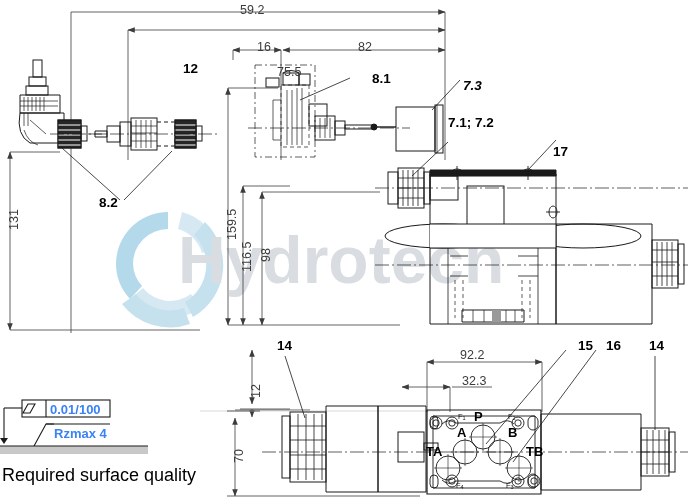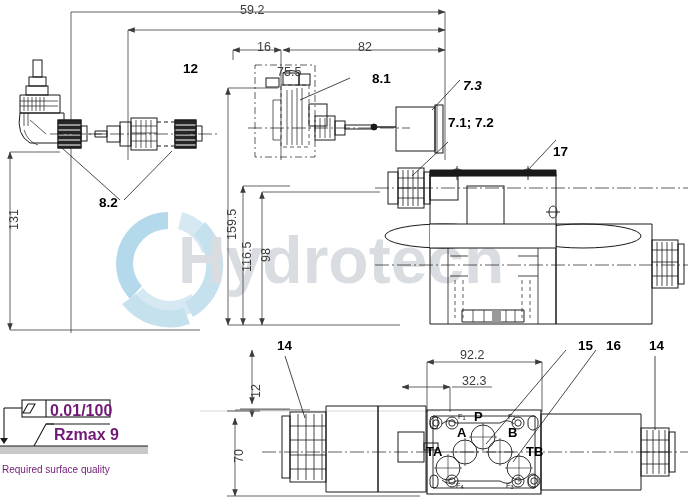--- a/index.html
+++ b/index.html
@@ -12,22 +12,22 @@
   .lyr-wm{z-index:1;}
 
   
   .t{position:absolute;z-index:5;white-space:nowrap;line-height:1;}
   .dim{font-size:12.5px;color:#3c3c3c;font-weight:400;}
   .dim-v{transform-origin:0 0;transform:rotate(-90deg);}
   .callout{font-size:13.5px;font-weight:bold;color:#000;}
   .port{font-size:13px;font-weight:bold;color:#000;}
   .fmark{font-size:7.5px;color:#111;}
   .fsub{font-size:5.5px;vertical-align:-1px;}
-  .note{font-size:10px;color:#701a75;line-height:1.35;}
-  .tol{font-size:16px;font-weight:bold;color:#701a75;}
+  .note{font-size:18px;color:#000000;line-height:1.35;}
+  .tol{font-size:13px;font-weight:bold;color:#3b82f6;}
   .wm-text{font-size:66px;font-weight:bold;fill:#d9dde1;letter-spacing:0px;
            font-family:"Liberation Sans",sans-serif;}
 </style>
 </head>
 <body>
 <div id="root">
 
 <svg class="layer lyr-wm" viewBox="0 0 688 504">
   <g opacity="0.85">
     <path d="M168 212 a52 52 0 0 0 -52 52 a52 52 0 0 0 14 35 l12 -13 a35 35 0 0 1 -9 -22 a35 35 0 0 1 35 -35 z" fill="#a7d3e8"></path>
@@ -427,16 +427,16 @@
 <div class="t port" style="left:474px;top:410px;">P</div>
 <div class="t port" style="left:508px;top:426px;">B</div>
 <div class="t port" style="left:526px;top:445px;">TB</div>
 
 <div class="t fmark" style="left:458px;top:413px;"><span>F</span><span class="fsub">1</span></div>
 <div class="t fmark" style="left:508px;top:413px;"><span>F</span><span class="fsub">2</span></div>
 <div class="t fmark" style="left:506px;top:482px;"><span>F</span><span class="fsub">3</span></div>
 <div class="t fmark" style="left:456px;top:482px;"><span>F</span><span class="fsub">4</span></div>
 
 <div class="t tol" style="left:50px;top:403px;">0.01/100</div>
-<div class="t tol" style="left:54px;top:427px;">Rzmax  9</div>
+<div class="t tol" style="left:54px;top:427px;">Rzmax  4</div>
 <div class="t note" style="left:2px;top:463px;">Required surface quality</div>
 
 </div>
 
 </body></html>

